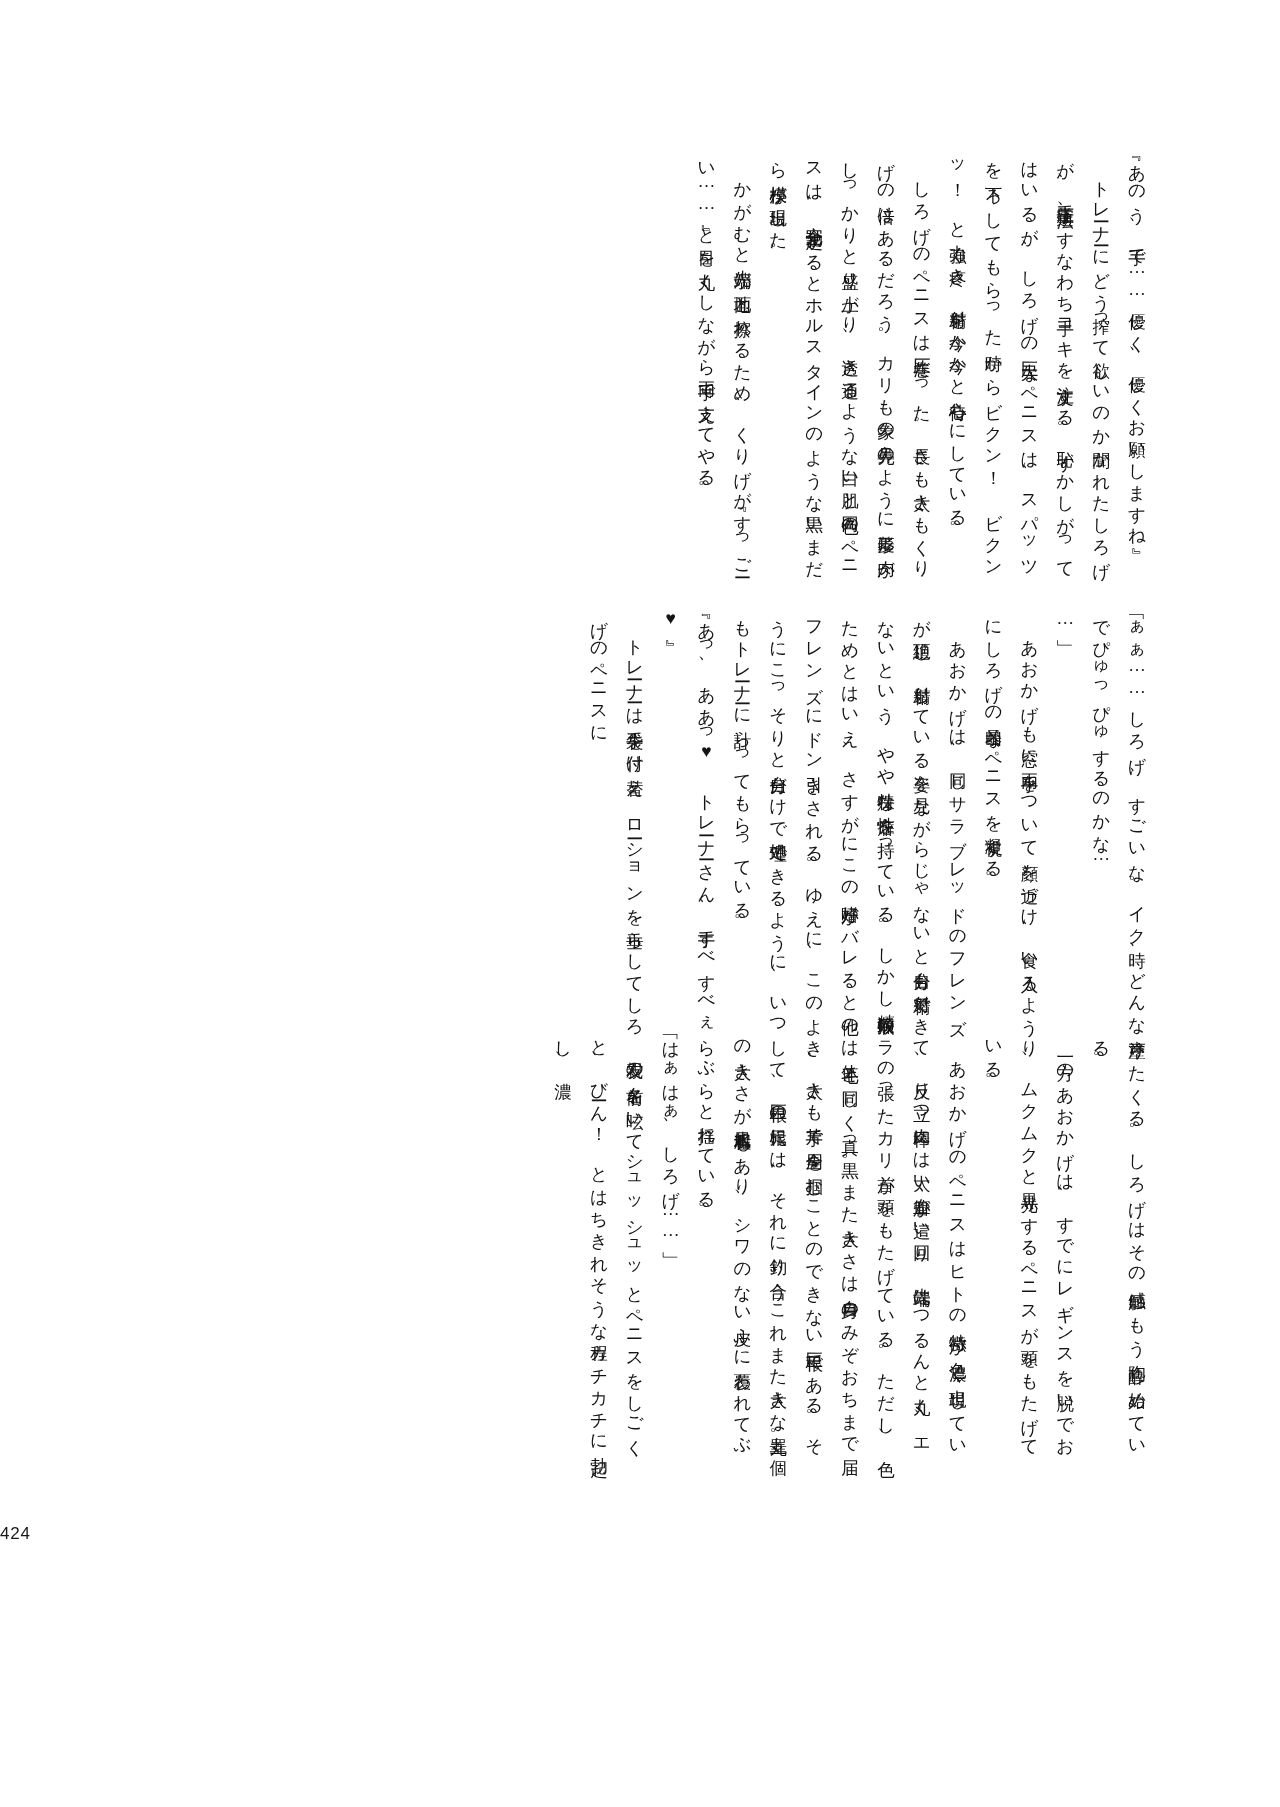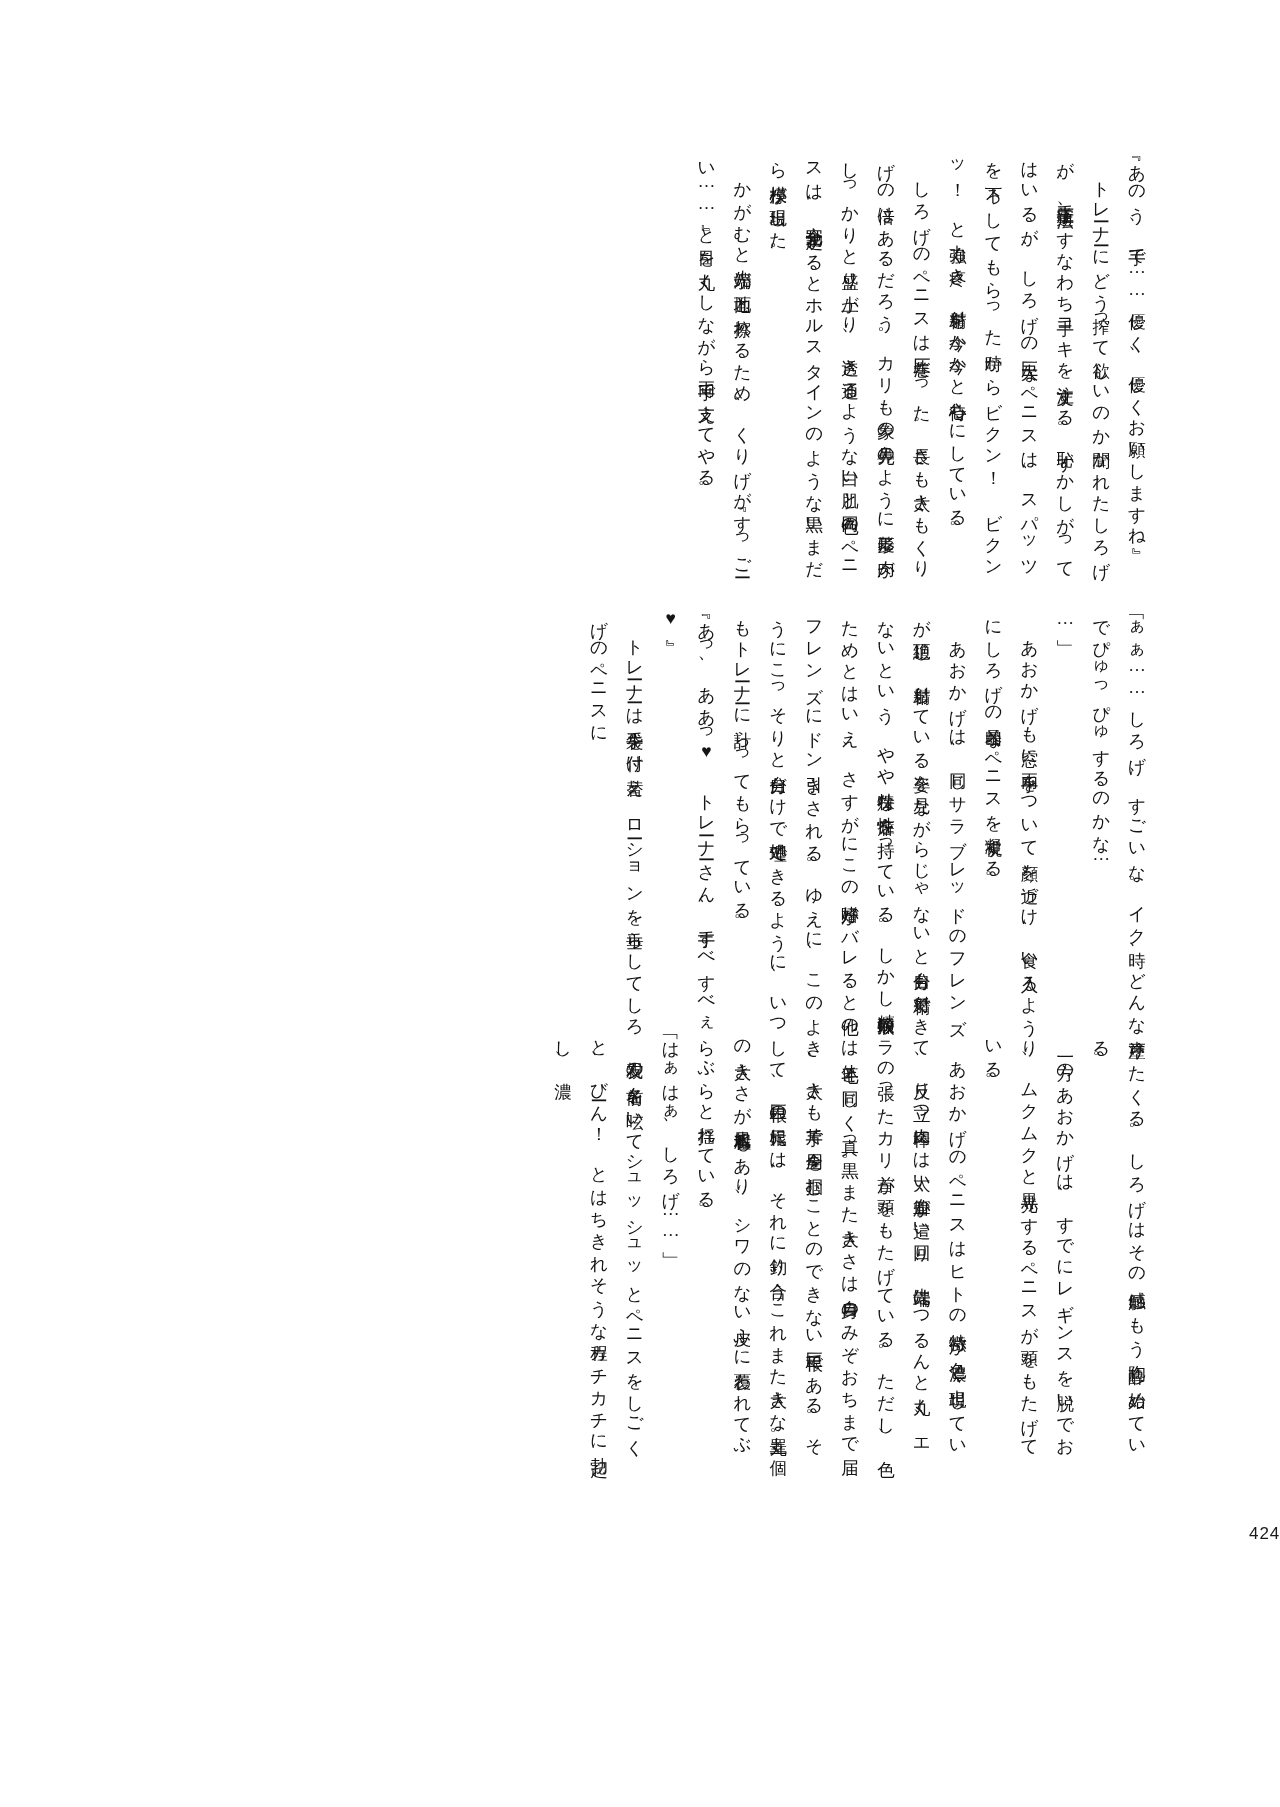--- a/index.html
+++ b/index.html
@@ -56,21 +56,21 @@
     right: 126px;
     height: 420px;
     width: 840px;
   }
 
   .page-number {
     position: absolute;
     left: 0;
     right: 0;
     top: 1524px;
-    text-align: right;
+    text-align: left;
     font-size: 17px;
     letter-spacing: 0.05em;
     color: #1a1a1a;
     font-family: "Liberation Sans", sans-serif;
   }
 </style>
 </head>
 <body>
 
 <div id="page">

